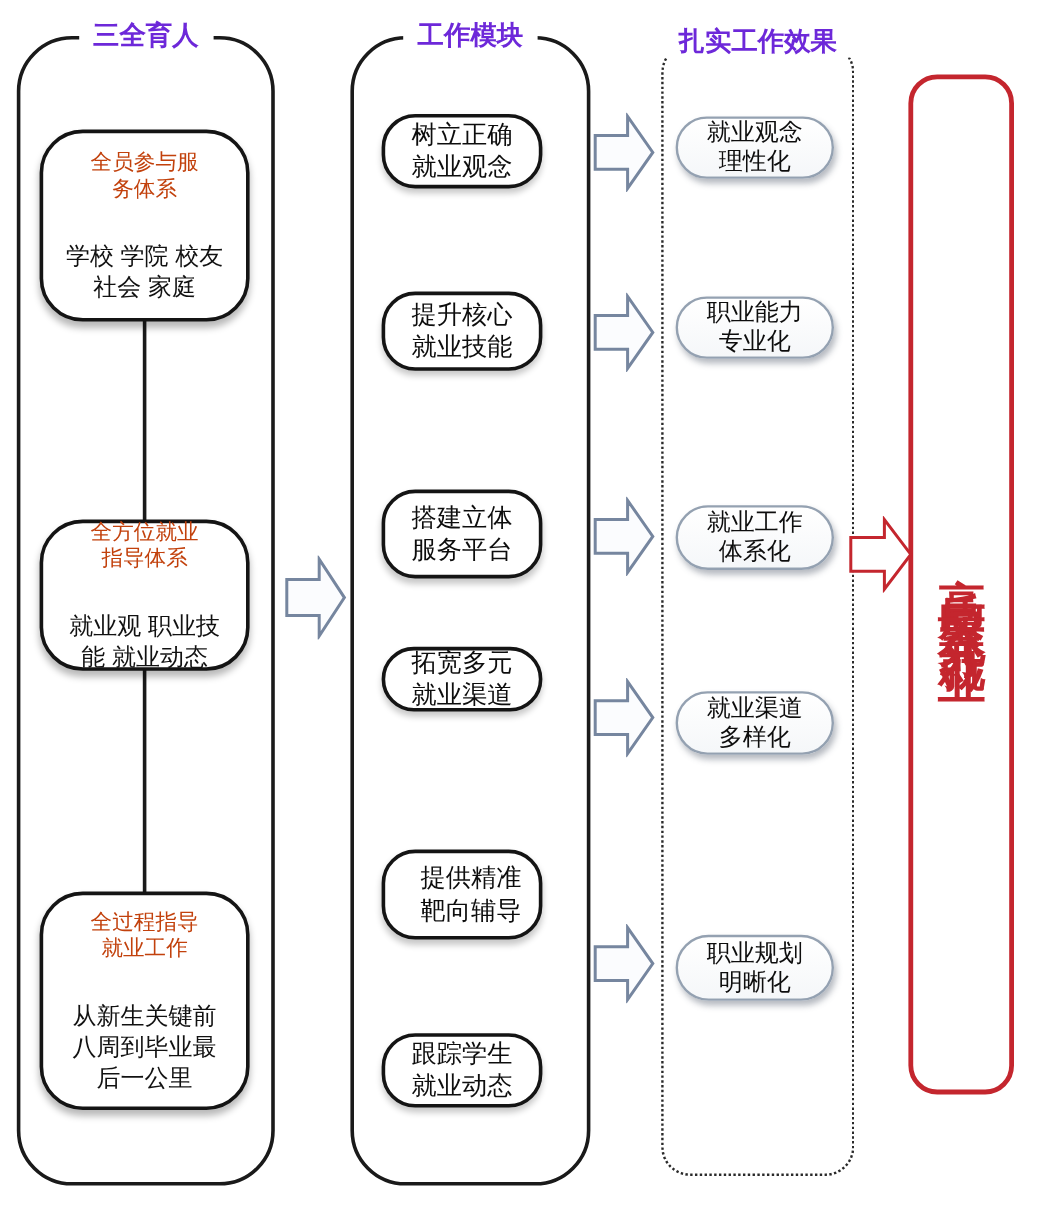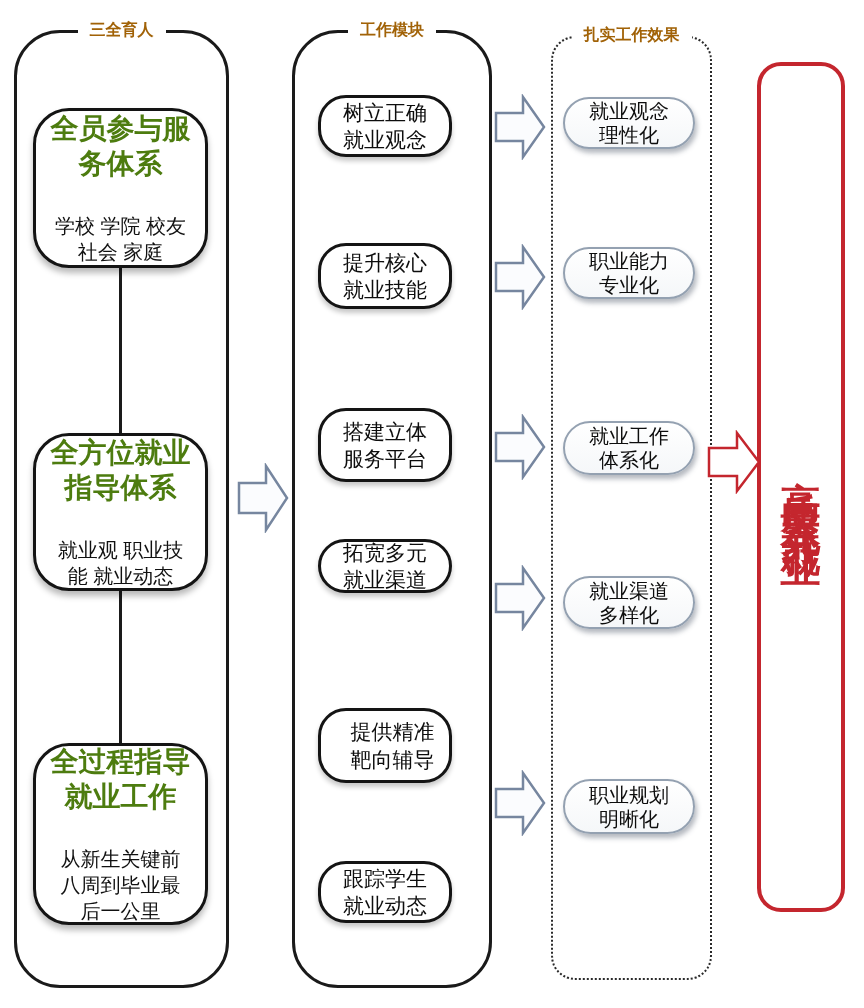--- a/index.html
+++ b/index.html
@@ -24,23 +24,23 @@
     border-radius: 24px;
     font-family: Liberation Serif, serif;
   }
   .col-header {
     position: absolute;
     left: 50%;
     transform: translateX(-50%);
     top: -16px;
     background: #ffffff;
     padding: 0 12px;
-    font-size: 16px;
+    font-size: 22px;
     font-weight: bold;
-    color: #a16207;
+    color: #6d28d9;
     white-space: nowrap;
     line-height: 26px;
     z-index: 5;
   }
   
   .vline {
     position: absolute;
     left: 119px;
     top: 180px;
     width: 3px;
@@ -58,23 +58,23 @@
     box-shadow: 0 5px 6px rgba(0,0,0,0.28);
     box-sizing: border-box;
     display: flex;
     flex-direction: column;
     align-items: center;
     justify-content: center;
     z-index: 2;
     text-align: center;
   }
   .big-box .title {
-    font-size: 28px;
-    font-weight: bold;
-    color: #4d7c0f;
+    font-size: 18px;
+    font-weight: normal;
+    color: #c2410c;
     line-height: 1.25;
     white-space: pre-line;
   }
   .big-box .subtitle {
     margin-top: 32px;
     font-size: 20px;
     font-weight: normal;
     color: #111111;
     line-height: 1.3;
     white-space: pre-line;
@@ -159,21 +159,21 @@
     <div class="col-header">三全育人</div>
   </div>
   <div class="vline"></div>
 
   <div class="big-box" style="top:108px; height:160px;">
     <div class="title">全员参与服
 务体系</div>
     <div class="subtitle">学校 学院 校友
 社会 家庭</div>
   </div>
-  <div class="big-box" style="top:433px; height:158px;">
+  <div class="big-box" style="top:433px; height:126px;">
     <div class="title">全方位就业
 指导体系</div>
     <div class="subtitle">就业观 职业技
 能 就业动态</div>
   </div>
   <div class="big-box" style="top:743px; height:182px;">
     <div class="title">全过程指导
 就业工作</div>
     <div class="subtitle">从新生关键前
 八周到毕业最

